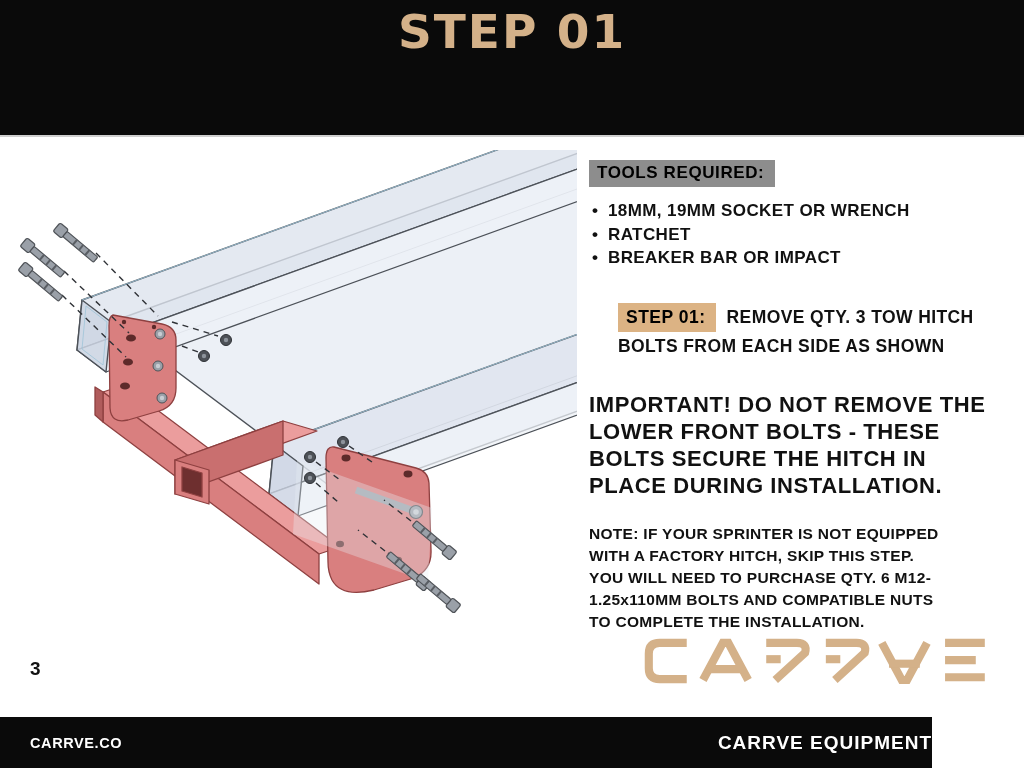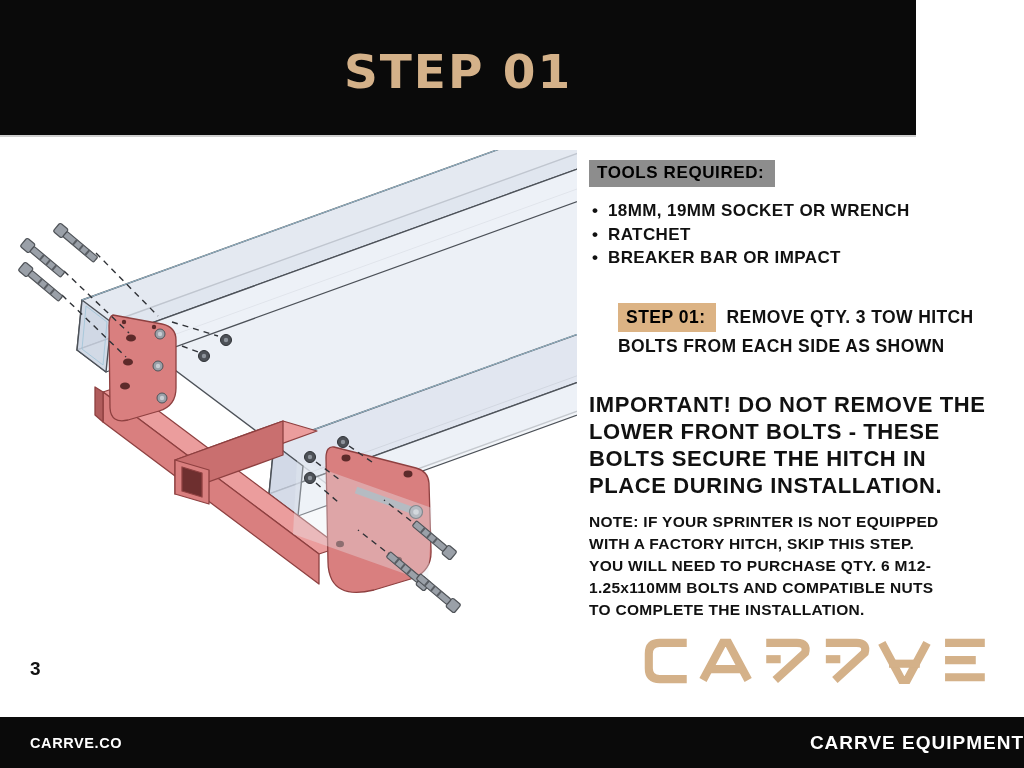--- a/index.html
+++ b/index.html
@@ -7,23 +7,23 @@
     --ink:#111111; --panel-black:#0a0a0a;
     --hitch-red:#d97f7f; --hitch-red-light:#eb9d9d; --hitch-red-dark:#8e4040;
     --frame-fill:#e9edf4; --frame-stroke:#4c5158; --frame-accent:#9fc4d8;
     --bolt-gray:#9aa0a8; --bolt-dark:#4d5157;
   }
   *{margin:0;padding:0;box-sizing:border-box;}
   html,body{width:1024px;height:768px;overflow:hidden;background:#fff;}
   .page{position:relative;width:1024px;height:768px;background:#ffffff;
         font-family:"Liberation Sans",sans-serif;color:var(--ink);}
   
-  .topbar{position:absolute;left:0;top:0;width:916px;height:137px;
+  .topbar{position:absolute;left:0;top:0;width:1024px;height:137px;
           background:var(--panel-black);border-bottom:2px solid #cfcfcf;
-          display:flex;flex-direction:row;align-items:center;justify-content:center;
+          display:flex;flex-direction:column;align-items:center;
           padding-top:8px;}
   .topbar h1{font-family:"DejaVu Sans",sans-serif;font-weight:700;font-size:47px;
              line-height:1;letter-spacing:2px;color:var(--tan);}
   .topbar .subtitle{font-size:18px;font-weight:700;letter-spacing:2.5px;
                     color:var(--tan);margin-top:11px;}
   
   .illustration{position:absolute;left:12px;top:150px;width:565px;height:485px;}
   
   .info{position:absolute;left:589px;top:160px;width:424px;}
   .tools-heading{display:inline-block;background:var(--gray-highlight);color:#000;
@@ -32,27 +32,27 @@
   .tools-list{list-style:none;margin-top:12px;}
   .tools-list li{font-size:17px;font-weight:700;letter-spacing:0.4px;
                  line-height:23.5px;display:flex;}
   .tools-list .blt{width:19px;flex:0 0 19px;text-align:left;padding-left:3px;}
   .step-line{margin-top:33px;font-size:17.5px;font-weight:700;line-height:29px;margin-left:29px;}
   .step-label{background:var(--tan-highlight);color:#000;padding:4px 10px 5px 8px;
               letter-spacing:0.5px;}
   .step-text{white-space:pre-line;letter-spacing:0.4px;margin-left:11px;}
   .important{margin-top:30px;font-size:22px;font-weight:700;letter-spacing:0.6px;
              line-height:27px;white-space:pre-line;}
-  .note{margin-top:12px;font-size:15.5px;font-weight:700;letter-spacing:0.3px;
+  .note{margin-top:24px;font-size:15.5px;font-weight:700;letter-spacing:0.3px;
         line-height:22px;white-space:pre-line;}
   
   .logo{position:absolute;left:620px;top:633px;width:390px;height:56px;}
   .pagenum{position:absolute;left:30px;top:658px;font-size:19px;font-weight:700;}
   
-  .botbar{position:absolute;left:0;bottom:0;width:1024px;height:51px;
+  .botbar{position:absolute;left:0;bottom:0;width:932px;height:51px;
           background:var(--panel-black);color:#fff;display:flex;align-items:center;
           justify-content:space-between;padding:0 30px;}
   .botbar span{font-size:14.5px;font-weight:700;letter-spacing:0.6px;}
   .botbar .f-center{position:absolute;left:0;right:0;text-align:right;
                     font-size:19px;letter-spacing:1px;}
 </style>
 </head>
 <body>
 
 <div class="page">

